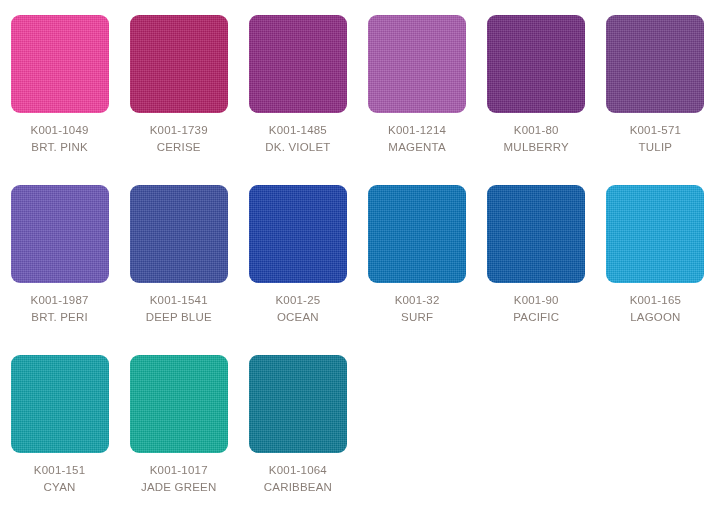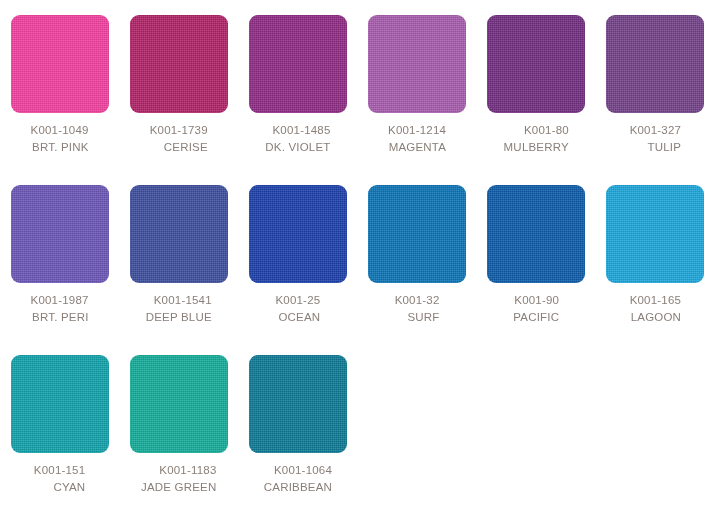--- a/index.html
+++ b/index.html
@@ -62,21 +62,20 @@
     text-align: center;
     line-height: 17px;
   }
   .swatch-code,
   .swatch-name {
     display: block;
     font-size: 11.5px;
     letter-spacing: 0.2px;
     color: #8a7f78;
     white-space: nowrap;
-    text-align: right;
   }
 </style>
 </head>
 <body style="background-color: rgb(255, 255, 255);">
 
 <main id="swatch-grid" style="grid-template-columns: repeat(6, 1fr);">
     <div class="swatch-cell">
       <div class="swatch-chip" style="background-color: rgb(239, 64, 157);"></div>
       <div class="swatch-labels">
         <span class="swatch-code">K001-1049</span>
@@ -107,21 +106,21 @@
     <div class="swatch-cell">
       <div class="swatch-chip" style="background-color: rgb(112, 45, 126);"></div>
       <div class="swatch-labels">
         <span class="swatch-code">K001-80</span>
         <span class="swatch-name">MULBERRY</span>
       </div>
     </div>
     <div class="swatch-cell">
       <div class="swatch-chip" style="background-color: rgb(114, 64, 135);"></div>
       <div class="swatch-labels">
-        <span class="swatch-code">K001-327</span>
+        <span class="swatch-code">K001-571</span>
         <span class="swatch-name">TULIP</span>
       </div>
     </div>
     <div class="swatch-cell">
       <div class="swatch-chip" style="background-color: rgb(106, 85, 180);"></div>
       <div class="swatch-labels">
         <span class="swatch-code">K001-1987</span>
         <span class="swatch-name">BRT. PERI</span>
       </div>
     </div>
@@ -163,21 +162,21 @@
     <div class="swatch-cell">
       <div class="swatch-chip" style="background-color: rgb(18, 160, 168);"></div>
       <div class="swatch-labels">
         <span class="swatch-code">K001-151</span>
         <span class="swatch-name">CYAN</span>
       </div>
     </div>
     <div class="swatch-cell">
       <div class="swatch-chip" style="background-color: rgb(18, 171, 152);"></div>
       <div class="swatch-labels">
-        <span class="swatch-code">K001-1183</span>
+        <span class="swatch-code">K001-1017</span>
         <span class="swatch-name">JADE GREEN</span>
       </div>
     </div>
     <div class="swatch-cell">
       <div class="swatch-chip" style="background-color: rgb(13, 120, 146);"></div>
       <div class="swatch-labels">
         <span class="swatch-code">K001-1064</span>
         <span class="swatch-name">CARIBBEAN</span>
       </div>
     </div>

